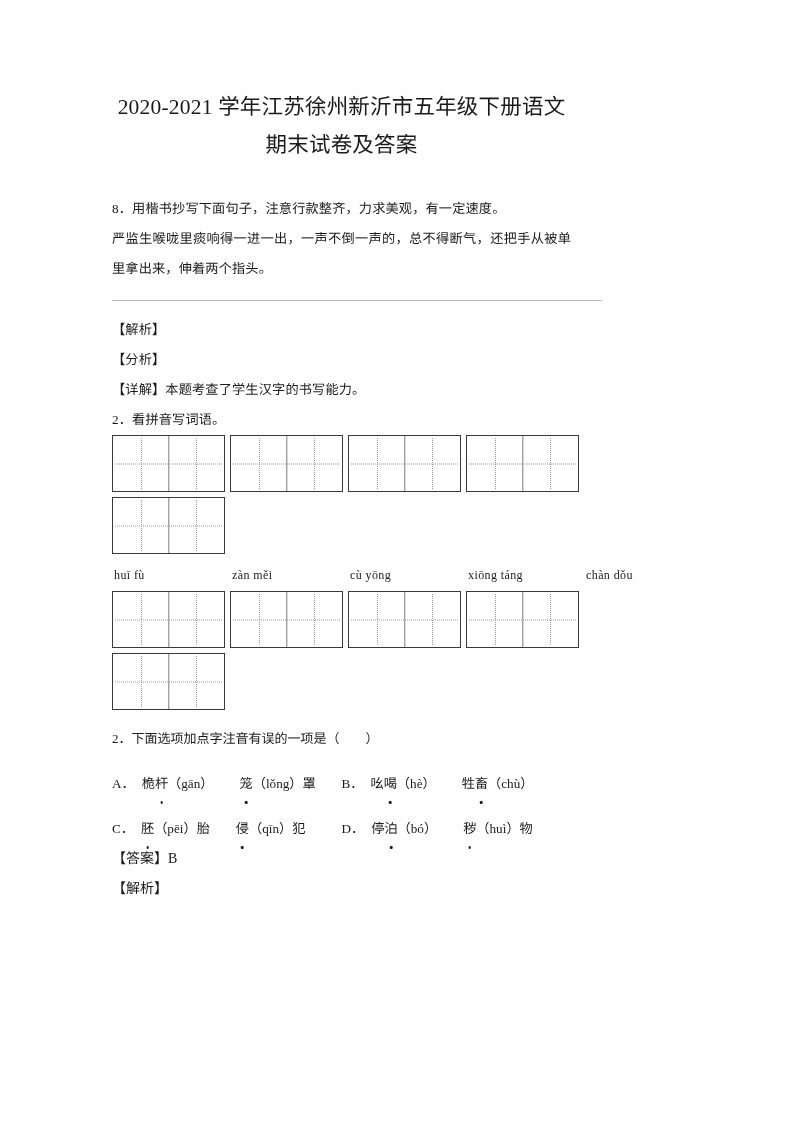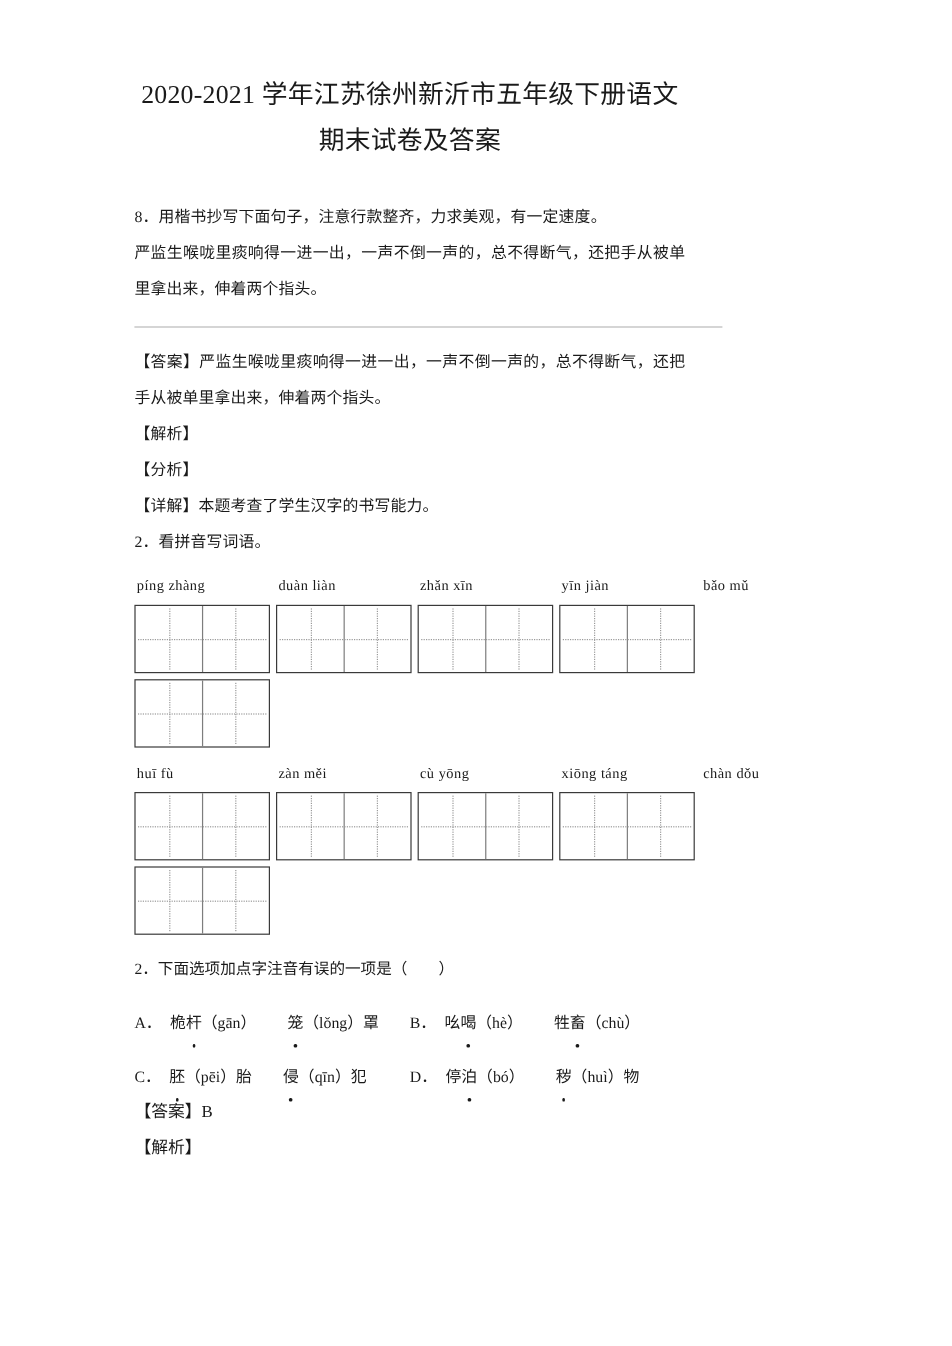--- a/index.html
+++ b/index.html
@@ -13,21 +13,21 @@
     width: 793px;
     height: 1122px;
     font-family: "Liberation Serif", "DejaVu Serif", serif;
     color: #1a1a1a;
     position: relative;
     overflow: hidden;
   }
   .page {
     width: 668px;
     min-height: 1122px;
-    padding: 60px 97px 40px 112px;
+    padding: 88px 97px 40px 112px;
     position: relative;
   }
   .doc-title {
     font-size: 21.5px;
     line-height: 38px;
     text-align: center;
     font-weight: normal;
     letter-spacing: 0.2px;
     margin: 0 0 30px 0;
     padding: 0 4px;
@@ -159,36 +159,28 @@
 <body>
 
 <div class="page">
 
   <h1 class="doc-title">2020-2021 学年江苏徐州新沂市五年级下册语文期末试卷及答案</h1>
 
   <div class="q-block">
     <p class="para">8．用楷书抄写下面句子，注意行款整齐，力求美观，有一定速度。</p>
     <p class="para">严监生喉咙里痰响得一进一出，一声不倒一声的，总不得断气，还把手从被单里拿出来，伸着两个指头。</p>
     <hr class="divider">
-    <p class="para">【答案】严监生喉咙里痰响得一进一出，一声不倒一声的，总不得断气，还把手从被单里拿出来，伸着两个指头。</p>
     <p class="para">【解析】</p>
     <p class="para">【分析】</p>
     <p class="para">【详解】本题考查了学生汉字的书写能力。</p>
   </div>
 
   <div class="q-block">
     <p class="para">2．看拼音写词语。</p>
 
-    <div class="pinyin-row g1">
-      <span class="pinyin-item">píng zhàng</span>
-      <span class="pinyin-item">duàn liàn</span>
-      <span class="pinyin-item">zhǎn xīn</span>
-      <span class="pinyin-item">yīn jiàn</span>
-      <span class="pinyin-item">bǎo mǔ</span>
-    </div>
 
     <div class="grid-row">
       <div class="grid-box">
           <i class="cell-v left"></i>
           <i class="cell-v right"></i>
         </div>
       <div class="grid-box">
           <i class="cell-v left"></i>
           <i class="cell-v right"></i>
         </div>

